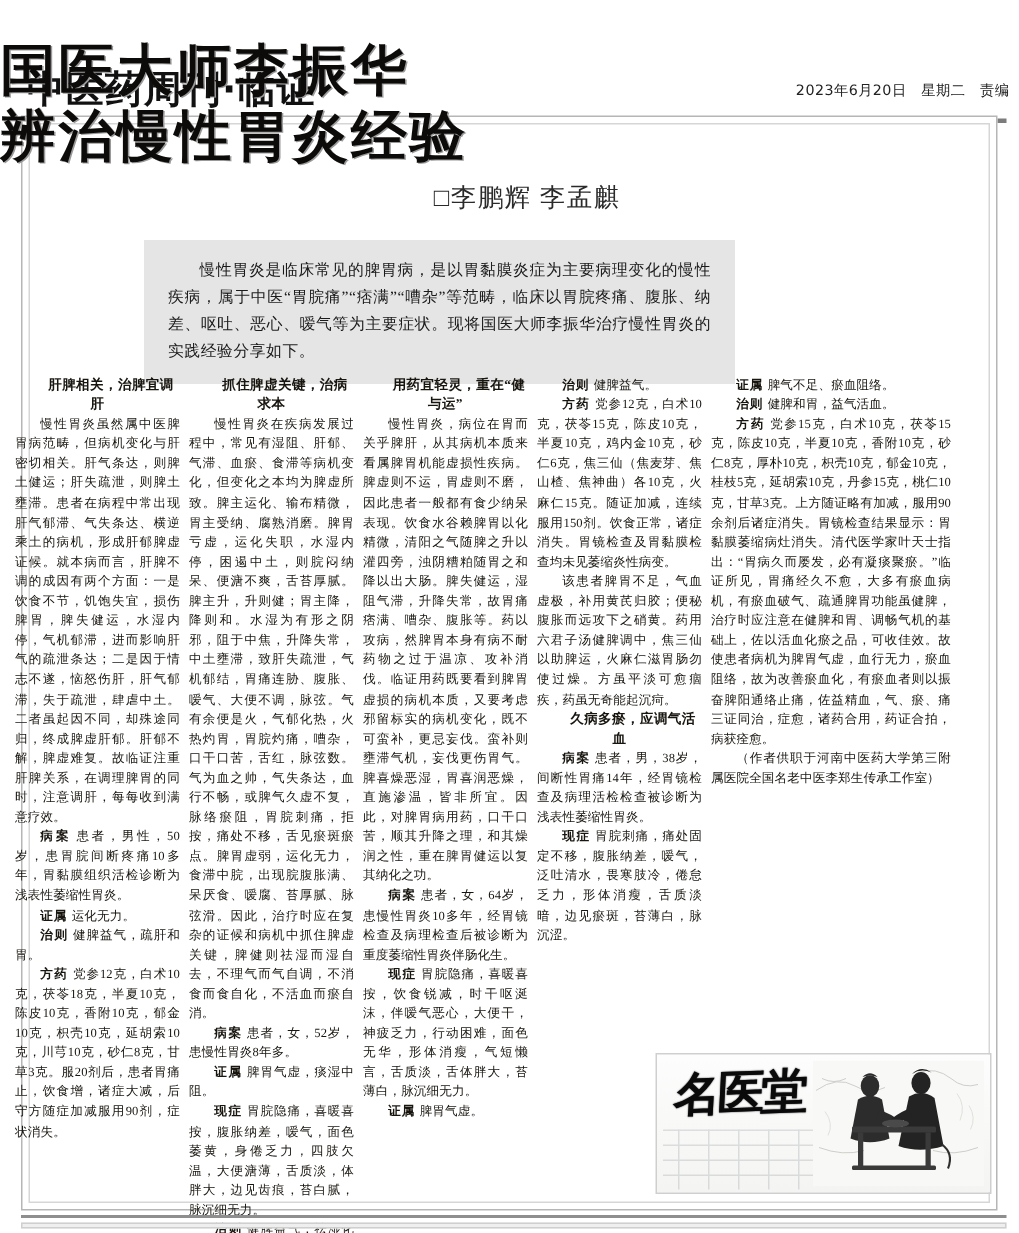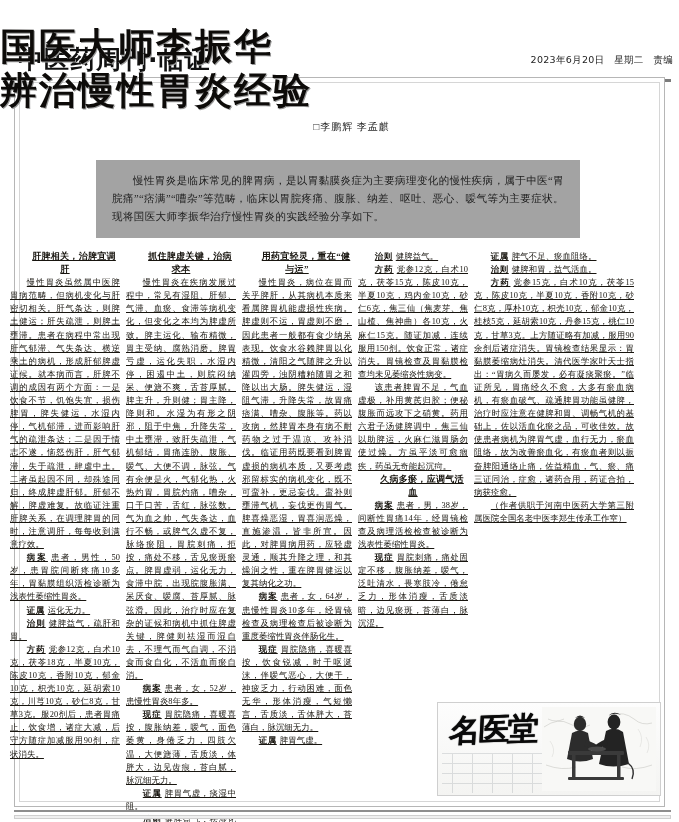--- a/index.html
+++ b/index.html
@@ -62,31 +62,31 @@
     font-weight:bold;
     font-size:37px;
     line-height:44px;
     letter-spacing:2px;
     color:#0d0b09;
     text-shadow:1px 1px 0 #9a9a9a;
   }
   .byline{
     position:absolute;left:0;right:0;top:120px;
     text-align:center;
-    font-size:10px;
+    font-size:17px;
     letter-spacing:1px;
     color:#2a2a2a;
     font-family:"Liberation Serif","DejaVu Serif",serif;
     margin-left:24px;
   }
 
   
   .abstract{
-    position:absolute;left:96px;top:160px;width:484px;
-    background:#a3a3a3;
+    position:absolute;left:96px;top:160px;width:394px;
+    background:#e5e5e5;
     padding:12px 16px 12px 16px;
     box-sizing:border-box;
     font-size:10.5px;
     line-height:18px;
     text-align:justify;
     letter-spacing:.4px;
     color:#1a1a1a;
   }
   .abstract p{margin:0;text-indent:2em;}
 
@@ -100,21 +100,21 @@
     line-height:13.1px;
     text-align:justify;
     letter-spacing:.1px;
     color:#18150f;
   }
   .col.c1{left:0;}
   .col.c2{left:116px;}
   .col.c3{left:232px;}
   .col.c4{left:348px;}
   .col.c5{left:464px;width:160px;}
-  .col p{margin:0;text-indent:2em;text-decoration:underline;}
+  .col p{margin:0;text-indent:2em;}
   .sec-head{
     margin:4px 0 3px 0;
     text-align:center;
     font-weight:bold;
     font-size:9px;
     letter-spacing:.3px;
     text-indent:0;
   }
   .lbl{
     font-weight:bold;
@@ -197,29 +197,29 @@
       <p class="casep"><span class="lbl">证属</span><span>运化无力。</span></p>
       <p class="casep"><span class="lbl">治则</span><span>健脾益气，疏肝和胃。</span></p>
       <p class="casep"><span class="lbl">方药</span><span>党参12克，白术10克，茯苓18克，半夏10克，陈皮10克，香附10克，郁金10克，枳壳10克，延胡索10克，川芎10克，砂仁8克，甘草3克。服20剂后，患者胃痛止，饮食增，诸症大减，后守方随症加减服用90剂，症状消失。</span></p>
 
     </div>
 
     <div class="col c2">
       <p class="sec-head">抓住脾虚关键，治病求本</p>
       <p>慢性胃炎在疾病发展过程中，常见有湿阻、肝郁、气滞、血瘀、食滞等病机变化，但变化之本均为脾虚所致。脾主运化、输布精微，胃主受纳、腐熟消磨。脾胃亏虚，运化失职，水湿内停，困遏中土，则脘闷纳呆、便溏不爽，舌苔厚腻。脾主升，升则健；胃主降，降则和。水湿为有形之阴邪，阻于中焦，升降失常，中土壅滞，致肝失疏泄，气机郁结，胃痛连胁、腹胀、嗳气、大便不调，脉弦。气有余便是火，气郁化热，火热灼胃，胃脘灼痛，嘈杂，口干口苦，舌红，脉弦数。气为血之帅，气失条达，血行不畅，或脾气久虚不复，脉络瘀阻，胃脘刺痛，拒按，痛处不移，舌见瘀斑瘀点。脾胃虚弱，运化无力，食滞中脘，出现脘腹胀满、呆厌食、嗳腐、苔厚腻、脉弦滑。因此，治疗时应在复杂的证候和病机中抓住脾虚关键，脾健则祛湿而湿自去，不理气而气自调，不消食而食自化，不活血而瘀自消。</p>
       <p class="casep"><span class="lbl">病案</span><span>患者，女，52岁，患慢性胃炎8年多。</span></p>
+      <p class="casep"><span class="lbl">证属</span><span>脾胃气虚，痰湿中阻。</span></p>
       <p class="casep"><span class="lbl">现症</span><span>胃脘隐痛，喜暖喜按，腹胀纳差，嗳气，面色萎黄，身倦乏力，四肢欠温，大便溏薄，舌质淡，体胖大，边见齿痕，苔白腻，脉沉细无力。</span></p>
-      <p class="casep"><span class="lbl">证属</span><span>脾胃气虚，痰湿中阻。</span></p>
       <p class="casep"><span class="lbl">治则</span><span>健脾益气，祛湿化痰。</span></p>
 
     </div>
 
     <div class="col c3">
       <p class="sec-head">用药宜轻灵，重在“健与运”</p>
-      <p>慢性胃炎，病位在胃而关乎脾肝，从其病机本质来看属脾胃机能虚损性疾病。脾虚则不运，胃虚则不磨，因此患者一般都有食少纳呆表现。饮食水谷赖脾胃以化精微，清阳之气随脾之升以灌四旁，浊阴糟粕随胃之和降以出大肠。脾失健运，湿阻气滞，升降失常，故胃痛痞满、嘈杂、腹胀等。药以攻病，然脾胃本身有病不耐药物之过于温凉、攻补消伐。临证用药既要看到脾胃虚损的病机本质，又要考虑邪留标实的病机变化，既不可蛮补，更忌妄伐。蛮补则壅滞气机，妄伐更伤胃气。脾喜燥恶湿，胃喜润恶燥，直施渗温，皆非所宜。因此，对脾胃病用药，应轻虚灵通，顺其升降之理，和其燥润之性，重在脾胃健运以复其纳化之功。</p>
+      <p>慢性胃炎，病位在胃而关乎脾肝，从其病机本质来看属脾胃机能虚损性疾病。脾虚则不运，胃虚则不磨，因此患者一般都有食少纳呆表现。饮食水谷赖脾胃以化精微，清阳之气随脾之升以灌四旁，浊阴糟粕随胃之和降以出大肠。脾失健运，湿阻气滞，升降失常，故胃痛痞满、嘈杂、腹胀等。药以攻病，然脾胃本身有病不耐药物之过于温凉、攻补消伐。临证用药既要看到脾胃虚损的病机本质，又要考虑邪留标实的病机变化，既不可蛮补，更忌妄伐。蛮补则壅滞气机，妄伐更伤胃气。脾喜燥恶湿，胃喜润恶燥，直施渗温，皆非所宜。因此，对脾胃病用药，口干口苦，顺其升降之理，和其燥润之性，重在脾胃健运以复其纳化之功。</p>
       <p class="casep"><span class="lbl">病案</span><span>患者，女，64岁，患慢性胃炎10多年，经胃镜检查及病理检查后被诊断为重度萎缩性胃炎伴肠化生。</span></p>
       <p class="casep"><span class="lbl">现症</span><span>胃脘隐痛，喜暖喜按，饮食锐减，时干呕涎沫，伴嗳气恶心，大便干，神疲乏力，行动困难，面色无华，形体消瘦，气短懒言，舌质淡，舌体胖大，苔薄白，脉沉细无力。</span></p>
       <p class="casep"><span class="lbl">证属</span><span>脾胃气虚。</span></p>
     </div>
 
     <div class="col c4">
       <p class="casep"><span class="lbl">治则</span><span>健脾益气。</span></p>
       <p class="casep"><span class="lbl">方药</span><span>党参12克，白术10克，茯苓15克，陈皮10克，半夏10克，鸡内金10克，砂仁6克，焦三仙（焦麦芽、焦山楂、焦神曲）各10克，火麻仁15克。随证加减，连续服用150剂。饮食正常，诸症消失。胃镜检查及胃黏膜检查均未见萎缩炎性病变。</span></p>
       <p>该患者脾胃不足，气血虚极，补用黄芪归胶；便秘腹胀而远攻下之硝黄。药用六君子汤健脾调中，焦三仙以助脾运，火麻仁滋胃肠勿使过燥。方虽平淡可愈痼疾，药虽无奇能起沉疴。</p>
       <p class="sec-head">久病多瘀，应调气活血</p>

